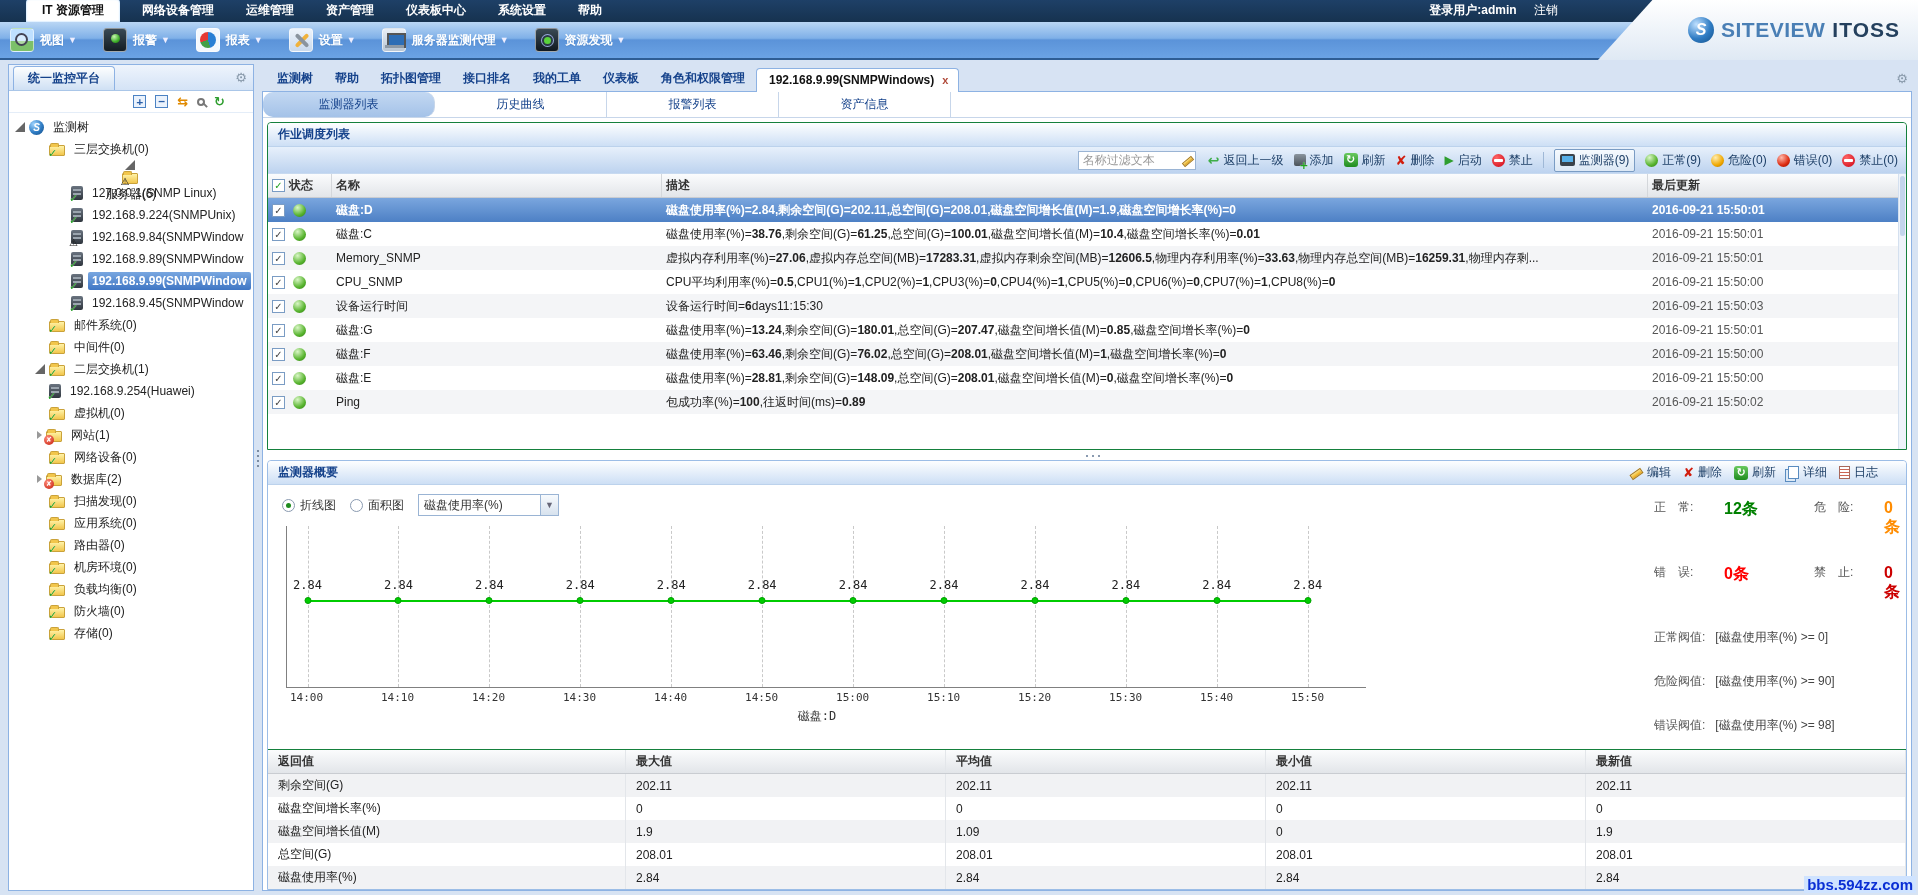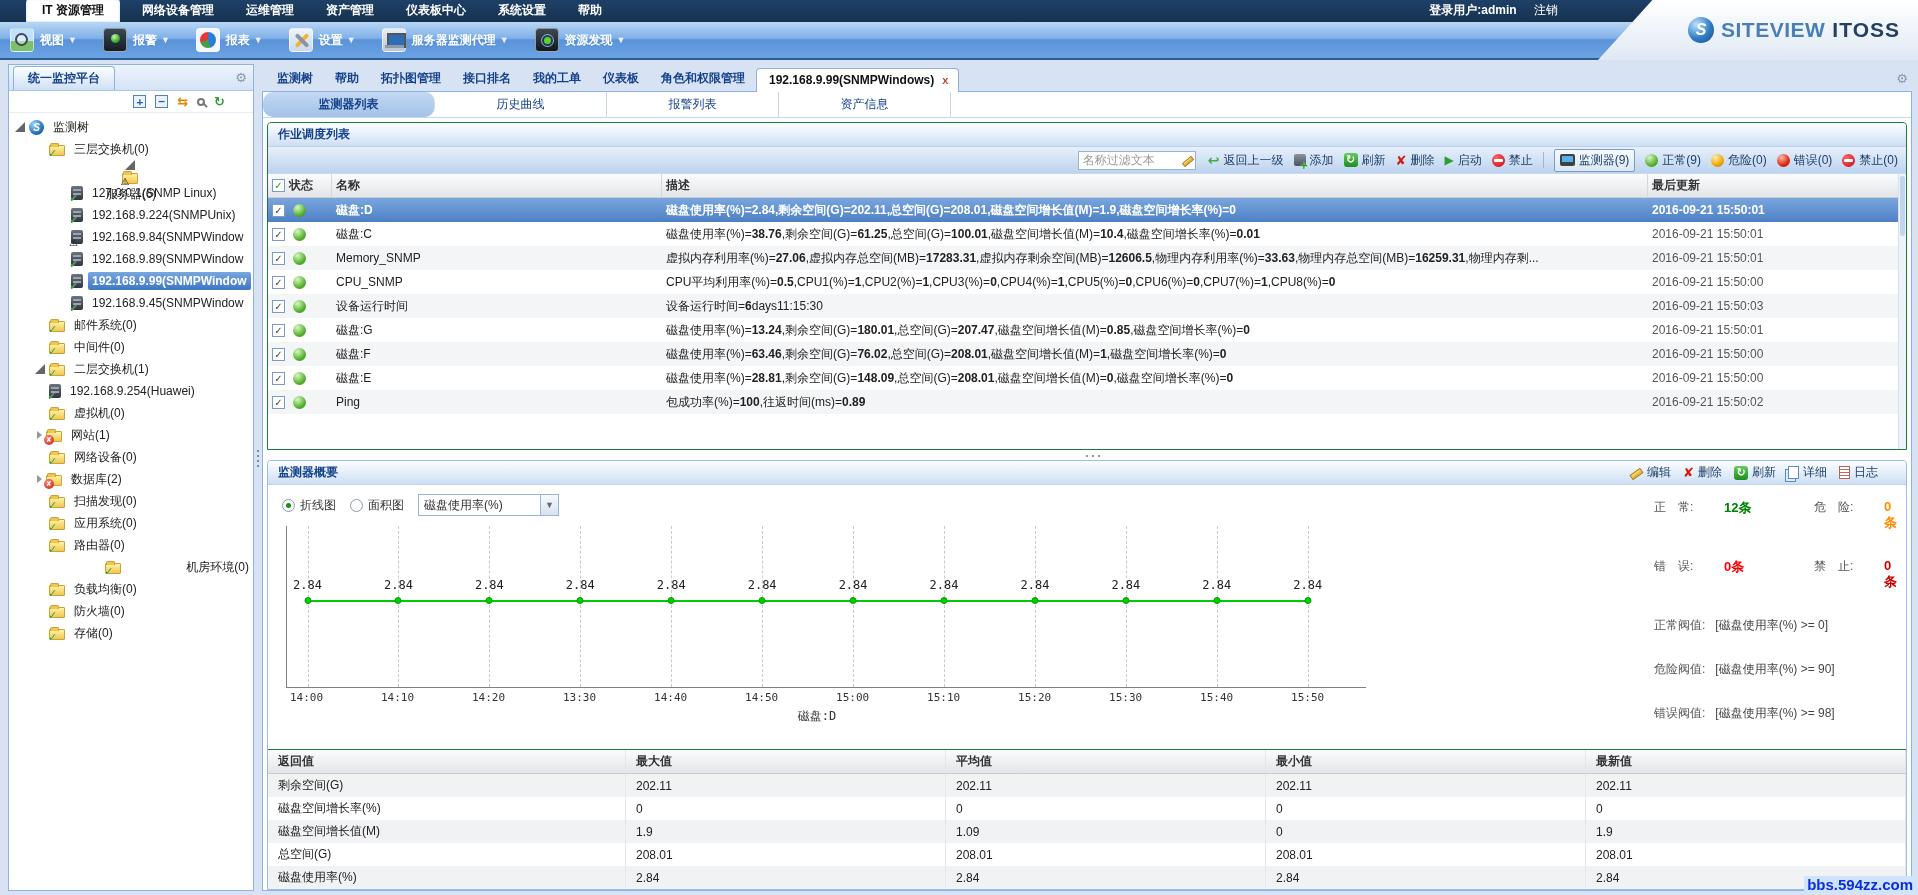--- a/index.html
+++ b/index.html
@@ -88,21 +88,21 @@
   .tabrow{height:27px;display:flex;align-items:flex-end;padding-left:4px;position:relative;}
   .tab-plain{color:#15428b;font-weight:700;padding:4px 11px;cursor:pointer;white-space:nowrap;}
   .tab-active{background:#fff;border:1px solid #8db2e3;border-bottom:none;border-radius:4px 4px 0 0;padding:4px 10px 5px 12px;
               margin-bottom:-1px;color:#111;font-weight:700;display:flex;align-items:center;cursor:pointer;z-index:2;}
   .tab-close{margin-left:8px;color:#b04a3a;font-weight:700;font-size:11px;cursor:pointer;}
   .tabrow .gear{position:absolute;right:4px;top:7px;}
 
   .main-box{flex:1;background:#fff;border:1px solid #8db2e3;display:flex;flex-direction:column;min-height:0;}
   .subtabs{height:26px;display:flex;border-bottom:1px solid #c7d6ea;background:#fff;}
   .subtab{width:172px;text-align:center;line-height:25px;color:#15428b;border-right:1px solid #c7d6ea;cursor:pointer;}
-  .subtab.active{background:linear-gradient(#c3d8f2,#a4c2e8);font-weight:700;border-radius:10px;}
+  .subtab.active{background:linear-gradient(#c3d8f2,#a4c2e8);font-weight:400;border-radius:10px;}
 
   .panel-header{height:24px;line-height:23px;background:linear-gradient(#fdfeff,#cddff5);border-bottom:1px solid #bcd2ec;
                 color:#15428b;font-weight:700;padding-left:10px;border-radius:3px 3px 0 0;}
   .job-panel{margin:4px 4px 0 4px;border:1px solid #15803d;border-radius:4px 4px 0 0;height:328px;display:flex;flex-direction:column;overflow:hidden;}
   .job-toolbar{height:27px;background:linear-gradient(#e7f0fb,#bdd3ef);display:flex;align-items:center;justify-content:flex-end;
                gap:10px;padding-right:8px;border-bottom:1px solid #c8daf0;}
   .filter-wrap{position:relative;margin-right:2px;}
   .filter-input{width:118px;height:19px;border:1px solid #9ab4d4;padding:0 18px 0 4px;font:12px "Liberation Sans",sans-serif;color:#333;background:#fff;}
   .filter-input::placeholder{color:#999;}
   .pencil{position:absolute;right:3px;top:4px;width:11px;height:11px;}
@@ -174,21 +174,21 @@
   .sline{position:absolute;height:2px;background:#00cc00;top:46%;}
   .dot{position:absolute;width:7px;height:7px;border-radius:50%;background:#00d000;border:1px solid #00a000;top:46%;transform:translate(-50%,-3px);}
   .vlab{position:absolute;top:calc(46% - 22px);transform:translateX(-50%);font:12px "DejaVu Sans Mono",monospace;color:#222;}
   .chart-xticks{position:relative;width:1080px;height:16px;margin-left:18px;}
   .xtick{position:absolute;transform:translateX(-50%);font:11px "DejaVu Sans Mono",monospace;color:#333;top:3px;}
   .chart-title{width:1098px;text-align:center;font:12px "DejaVu Sans Mono",monospace;color:#333;margin-top:4px;}
 
   .stats-col{flex:1;padding:14px 10px 0 16px;color:#555;}
   .counts{display:grid;grid-template-columns:70px 90px 70px 1fr;row-gap:26px;margin-bottom:26px;}
   .cnt-label{color:#555;white-space:pre;}
-  .cnt-val{font-weight:700;font-size:13px;}
+  .cnt-val{font-weight:700;font-size:16px;}
   .kv{margin-bottom:27px;white-space:nowrap;}
   .kv .k{color:#555;margin-right:10px;}
   .kv .v{color:#444;}
 
   .stats-table{border-top:1px solid #15803d;}
   .st-row{display:flex;height:23px;align-items:center;background:#fff;}
   .st-row.head{background:linear-gradient(#fbfcfd,#e2e5e9);font-weight:700;color:#333;border-bottom:1px solid #c9ccd1;height:24px;}
   .st-row.stripe{background:#f1f2f4;}
   .st-c0{width:358px;flex:none;padding-left:10px;border-right:1px solid #e3e6ea;overflow:hidden;white-space:nowrap;height:100%;display:flex;align-items:center;}
   .st-c{flex:1;padding-left:10px;border-right:1px solid #e3e6ea;overflow:hidden;white-space:nowrap;height:100%;display:flex;align-items:center;}
@@ -365,21 +365,21 @@
           <div class="tree-row" style="padding-left: 26px;">
             <span class="exp"></span>
             <span class="tico tico-folder badge-ok"></span>
             <span class="tree-label">应用系统(0)</span>
           </div>
           <div class="tree-row" style="padding-left: 26px;">
             <span class="exp"></span>
             <span class="tico tico-folder badge-ok"></span>
             <span class="tree-label">路由器(0)</span>
           </div>
-          <div class="tree-row" style="padding-left: 26px; justify-content: space-between;">
+          <div class="tree-row" style="padding-left: 26px;">
             <span class="exp"></span>
             <span class="tico tico-folder badge-ok"></span>
             <span class="tree-label">机房环境(0)</span>
           </div>
           <div class="tree-row" style="padding-left: 26px;">
             <span class="exp"></span>
             <span class="tico tico-folder badge-ok"></span>
             <span class="tree-label">负载均衡(0)</span>
           </div>
           <div class="tree-row" style="padding-left: 26px;">
@@ -655,21 +655,21 @@
                   <div class="dot" style="left: 86.1727%; background: rgb(0, 204, 0);"></div>
                   <div class="vlab" style="left: 86.1727%;">2.84</div>
                   <div class="gline" style="left: 94.6%;"></div>
                   <div class="dot" style="left: 94.6%; background: rgb(0, 204, 0);"></div>
                   <div class="vlab" style="left: 94.6%;">2.84</div>
                 </div>
               <div class="chart-xticks" id="chartXTicks">
                   <div class="xtick" style="left: 1.9%;">14:00</div>
                   <div class="xtick" style="left: 10.3273%;">14:10</div>
                   <div class="xtick" style="left: 18.7545%;">14:20</div>
-                  <div class="xtick" style="left: 27.1818%;">13:30</div>
+                  <div class="xtick" style="left: 27.1818%;">14:30</div>
                   <div class="xtick" style="left: 35.6091%;">14:40</div>
                   <div class="xtick" style="left: 44.0364%;">14:50</div>
                   <div class="xtick" style="left: 52.4636%;">15:00</div>
                   <div class="xtick" style="left: 60.8909%;">15:10</div>
                   <div class="xtick" style="left: 69.3182%;">15:20</div>
                   <div class="xtick" style="left: 77.7455%; text-align: right;">15:30</div>
                   <div class="xtick" style="left: 86.1727%;">15:40</div>
                   <div class="xtick" style="left: 94.6%;">15:50</div>
                 </div>
               <div class="chart-title">磁盘:D</div>

